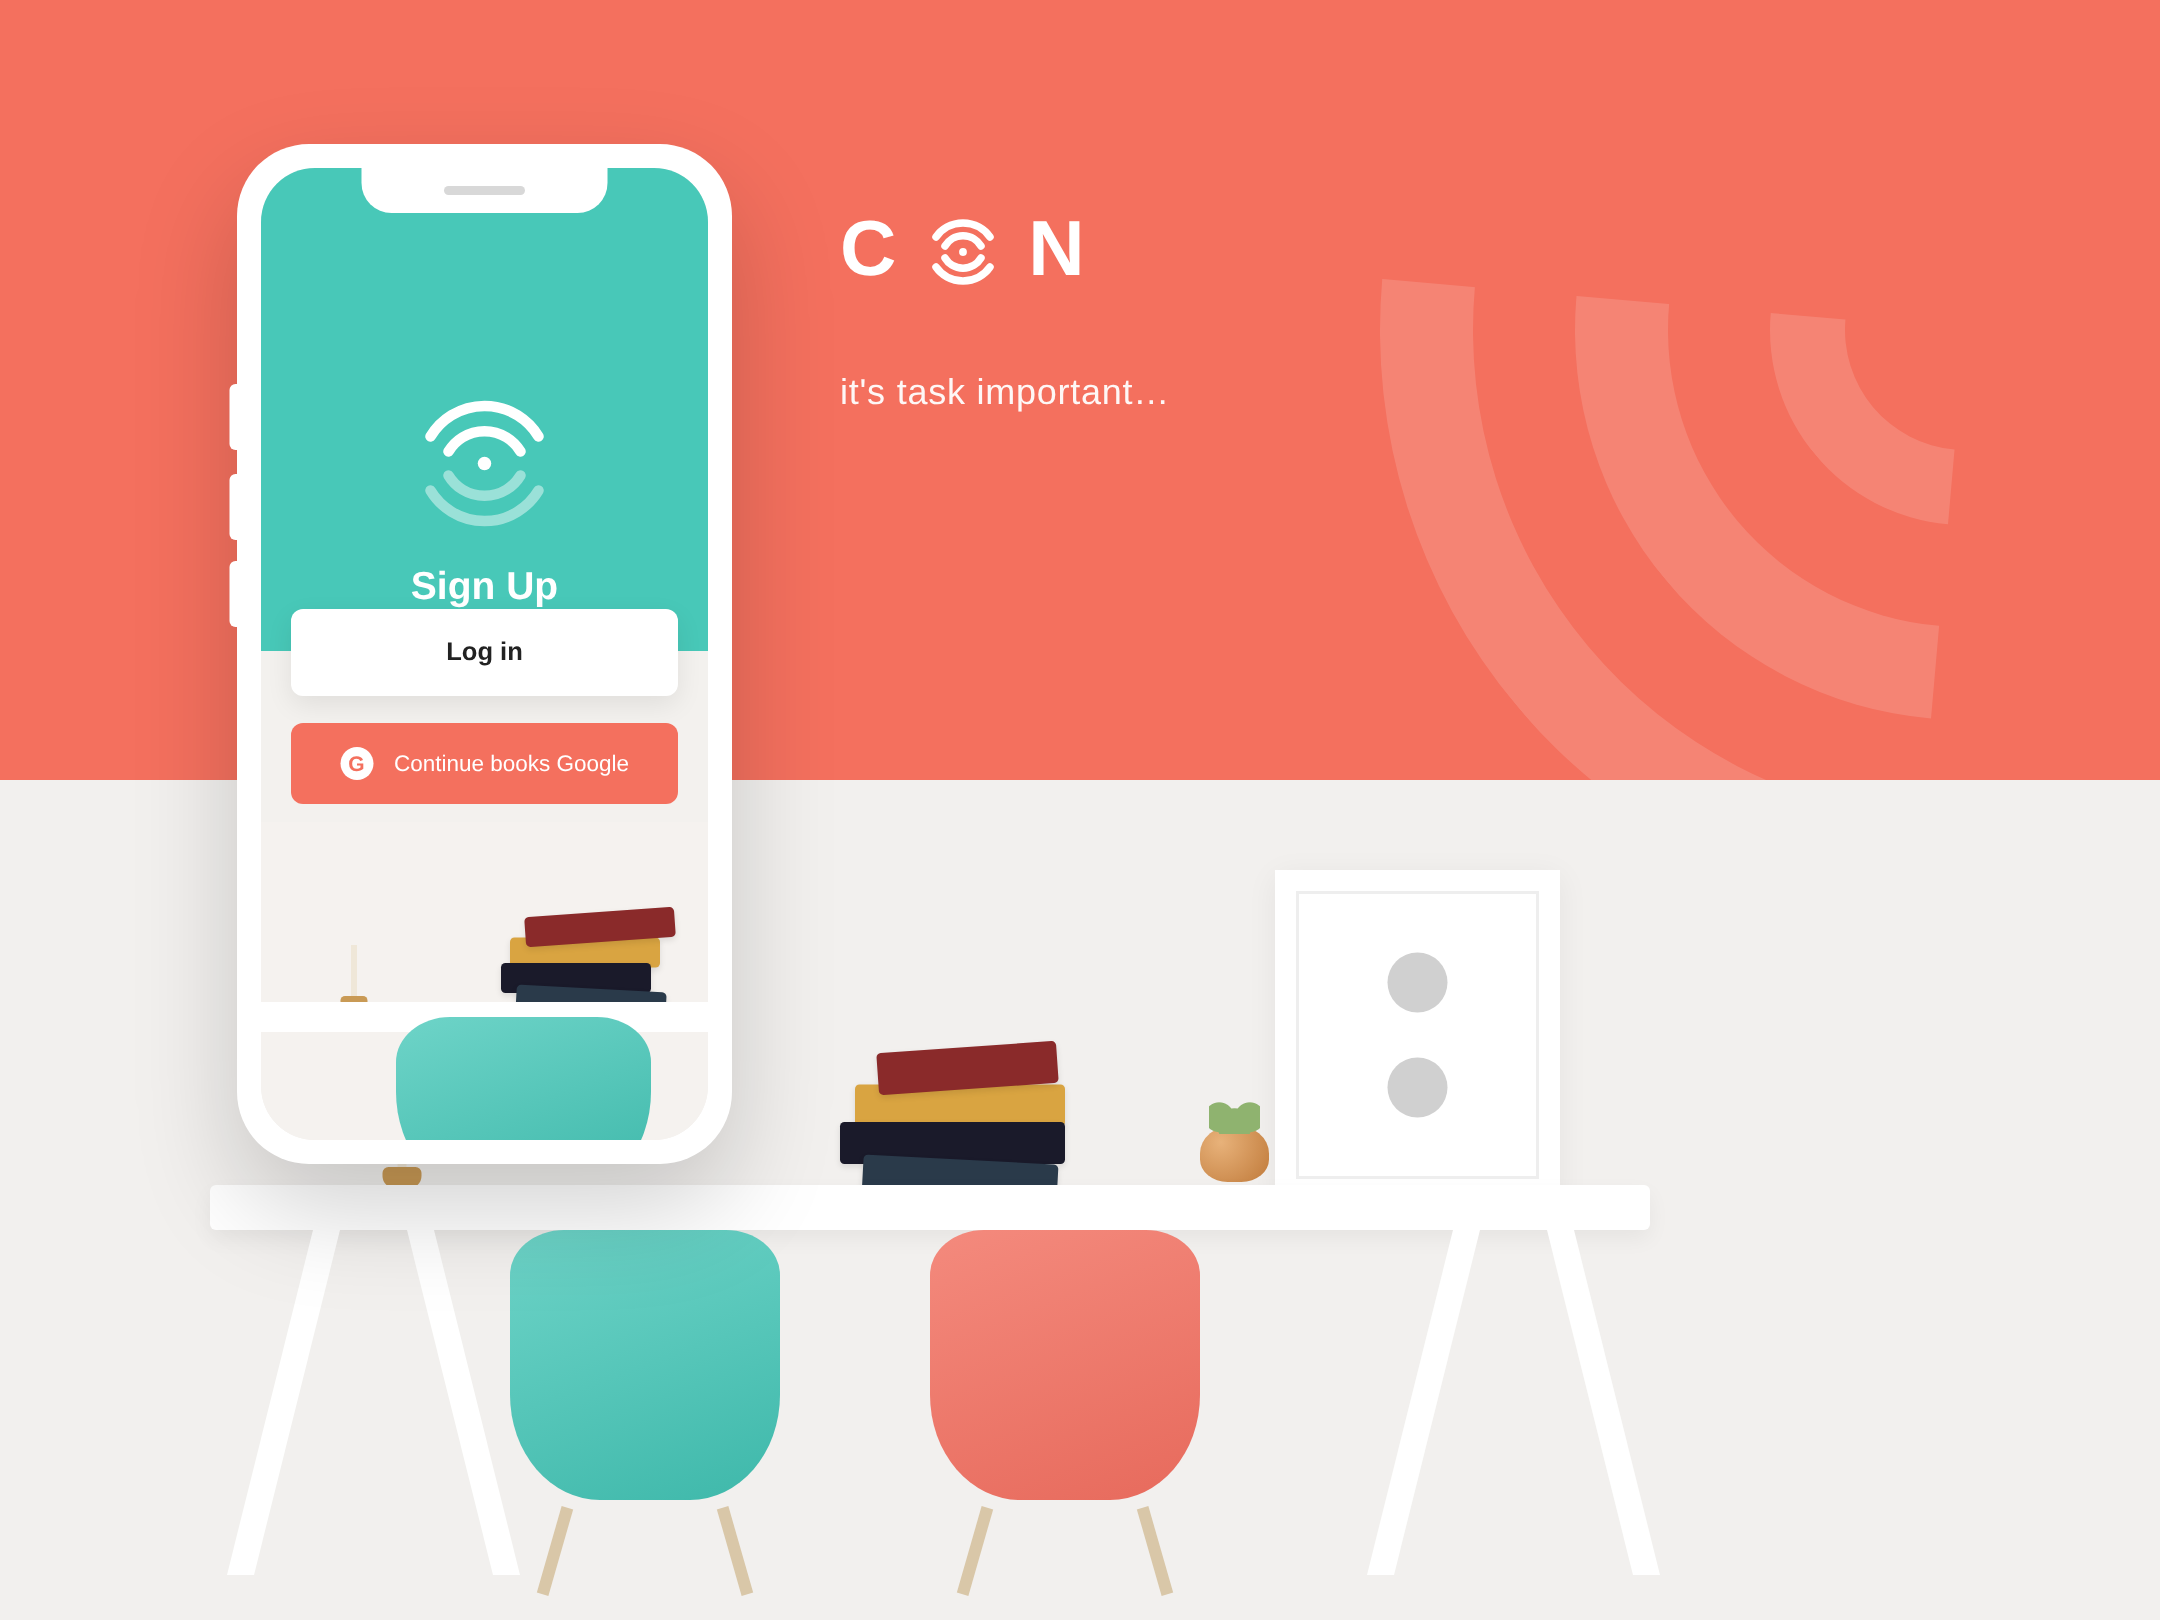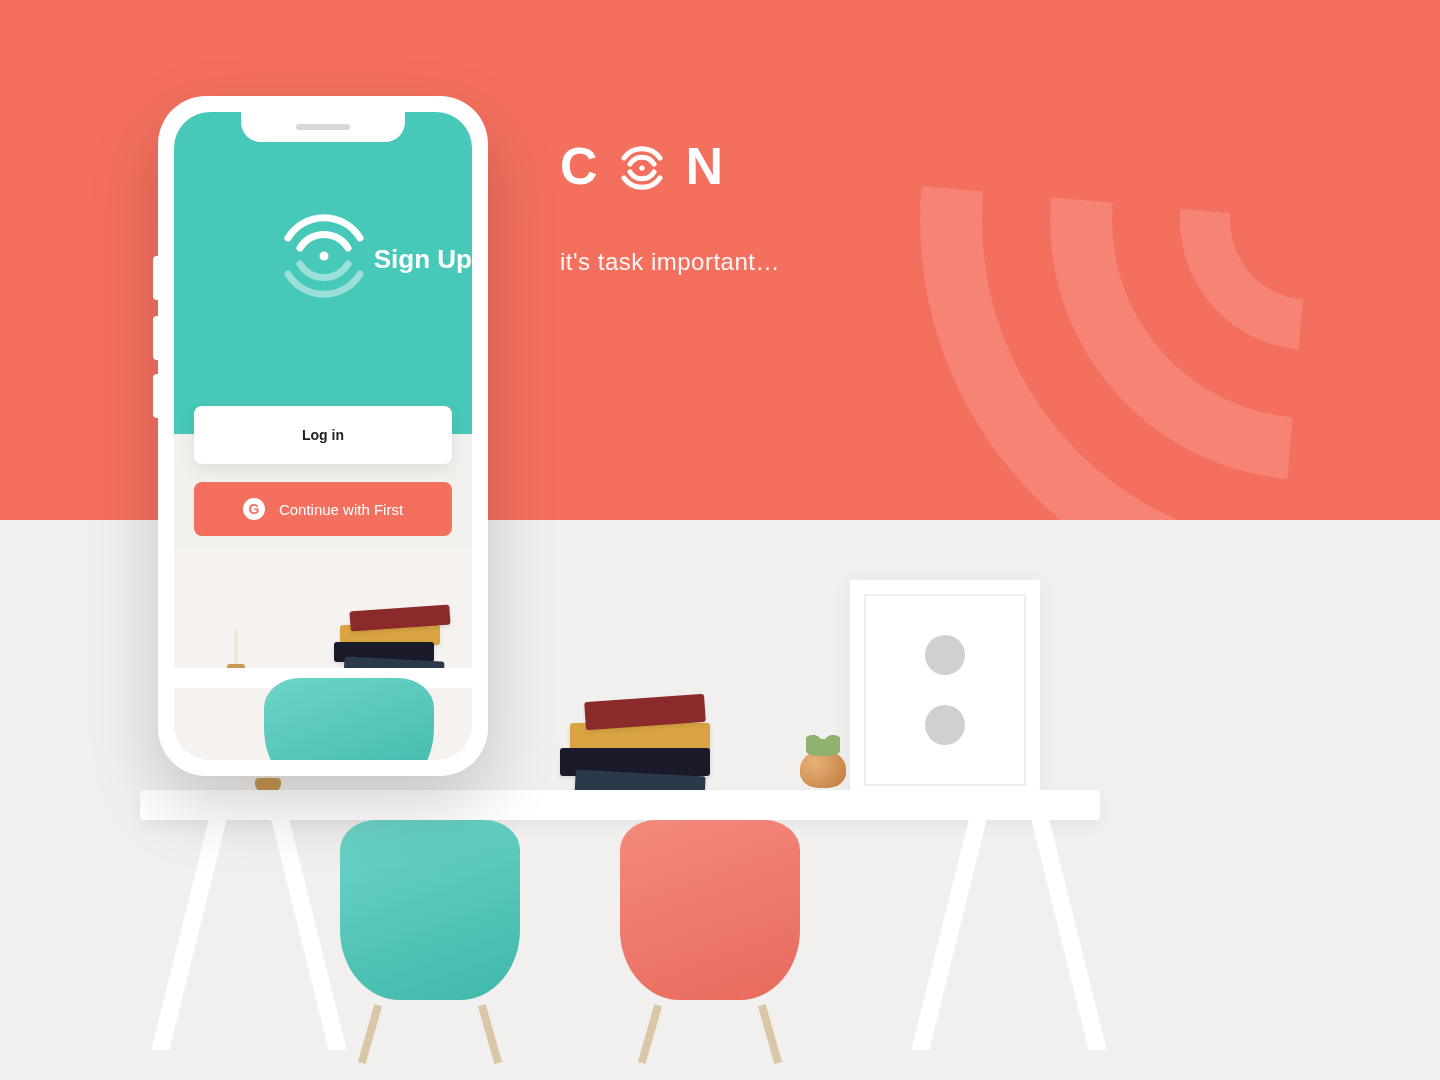--- a/index.html
+++ b/index.html
@@ -246,21 +246,21 @@
   .notch::after {
     content:"";
     width: 54px; height:6px;
     background:#d8d8d8;
     border-radius:4px;
   }
   .screen-top {
     background: #48c8b8;
     height: 322px;
     display:flex;
-    flex-direction:row;
+    flex-direction:column;
     align-items:center;
     justify-content:flex-end;
     padding-bottom: 20px;
     position:relative;
   }
   .signal-icon {
     width: 100px; height: 100px;
     margin-bottom: 18px;
   }
   .signup-title {
@@ -272,21 +272,21 @@
   .login-card {
     position:absolute;
     left: 20px; right: 20px;
     bottom: -30px;
     background:#fff;
     border-radius:8px;
     height:58px;
     display:flex;
     align-items:center;
     justify-content:center;
-    font-size:14px;
+    font-size:17px;
     font-weight:600;
     color:#222;
     box-shadow: 0 6px 18px rgba(0,0,0,0.08);
     cursor:pointer;
   }
   .google-btn {
     position:absolute;
     left: 20px; right: 20px;
     top: 370px;
     background:#f4705e;
@@ -428,21 +428,21 @@
           </svg>
         </div>
         <div class="signup-title">Sign Up</div>
         <div class="login-card">
           <span>Log in</span>
         </div>
       </div>
 
       <div class="google-btn">
         <span class="g-badge">G</span>
-        <span>Continue with First</span>
+        <span>Continue books Google</span>
       </div>
 
       <div class="screen-scene">
         <div class="mini-candle"></div>
         <div class="mini-books">
           <div class="book b1"></div>
           <div class="book b2"></div>
           <div class="book b3"></div>
           <div class="book b4"></div>
         </div>

